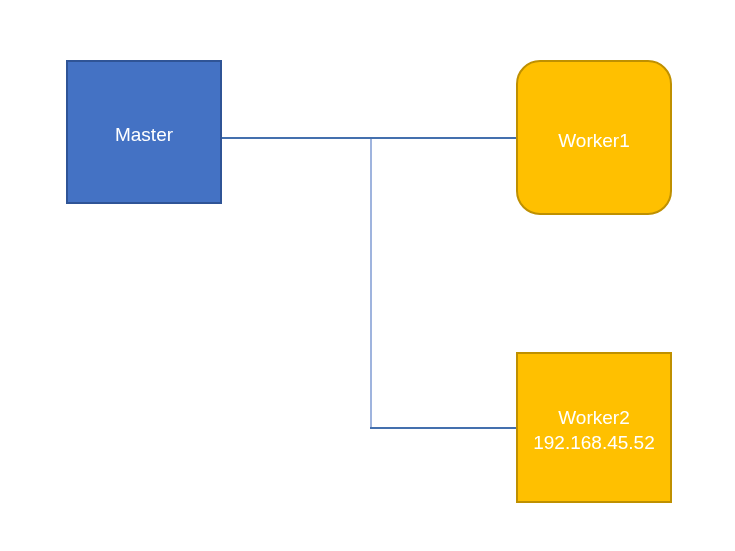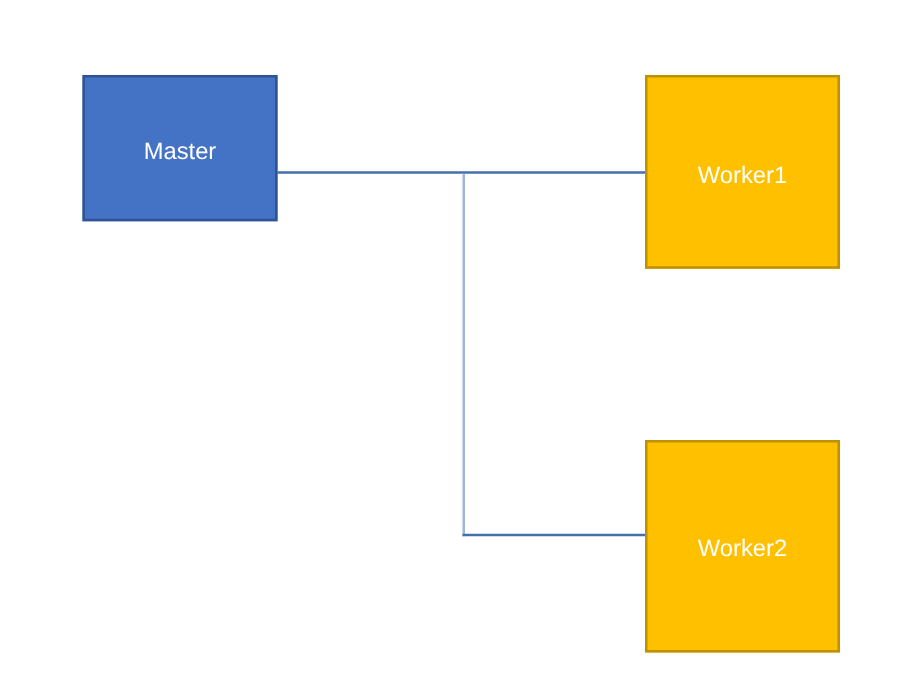--- a/index.html
+++ b/index.html
@@ -23,23 +23,23 @@
     display: flex;
     flex-direction: column;
     align-items: center;
     justify-content: center;
     padding-top: 5px;
     color: #ffffff;
     font-size: 19px;
     line-height: 25px;
     text-align: center;
   }
-  .node-master  { left: 66px;  top: 60px;  width: 156px; height: 117px; }
-  .node-worker1 { left: 516px; top: 60px;  width: 156px; height: 155px; }
-  .node-worker2 { left: 516px; top: 352px; width: 156px; height: 170px; }
+  .node-master  { left: 66px;  top: 60px;  width: 156px; height: 144px; }
+  .node-worker1 { left: 516px; top: 60px;  width: 156px; height: 155px; border-radius: 24px; }
+  .node-worker2 { left: 516px; top: 352px; width: 156px; height: 151px; }
   .edge {
     position: absolute;
   }
   .edge-trunk {
     left: 222px; top: 137px; width: 294px; height: 2px;
   }
   .edge-riser {
     left: 370px; top: 139px; width: 2px; height: 290px;
   }
   .edge-branch {
@@ -58,15 +58,16 @@
   <div class="node node-master" style="background-color: rgb(68, 114, 196); border-color: rgb(47, 84, 150);">
     <span>Master</span>
   </div>
 
   <div class="node node-worker1" style="background-color: rgb(255, 192, 0); border-color: rgb(191, 144, 0);">
     <span>Worker1</span>
   </div>
 
   <div class="node node-worker2" style="background-color: rgb(255, 192, 0); border-color: rgb(191, 144, 0);">
     <span>Worker2</span>
+    <span>192.168.45.52</span>
   </div>
 
 </div>
 
 </body></html>

